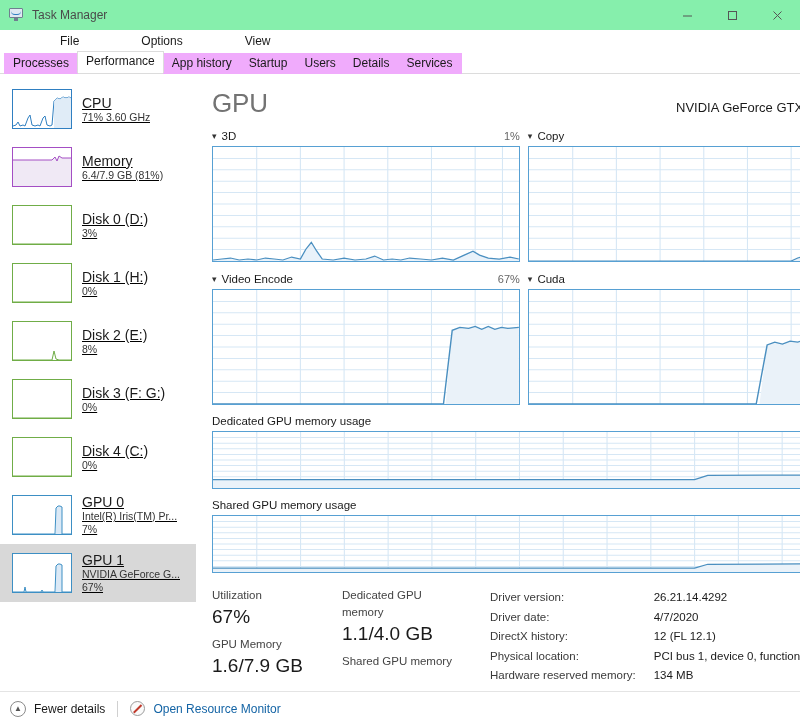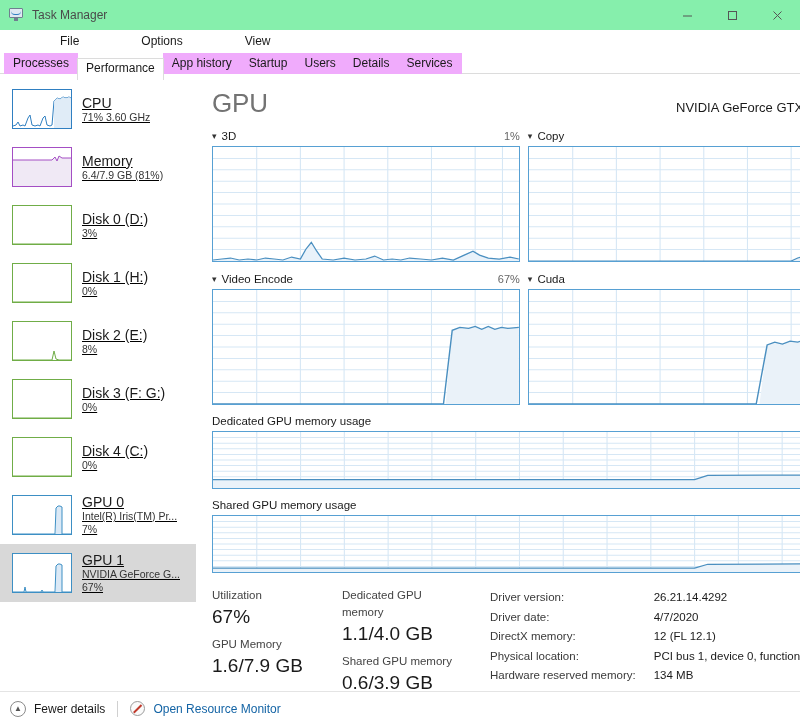--- a/index.html
+++ b/index.html
@@ -50,21 +50,21 @@
     border-bottom: 1px solid #dcdcdc; background: #ffffff;
   }
   .tab {
     font-size: 12px; color: #1a1a1a; padding: 2px 8px 3px 8px;
     border: 1px solid transparent; border-bottom: none;
     background: #f0abfc; margin-right: -1px; position: relative; top: 1px;
     line-height: 15px;
   }
   .tab.active {
     background: #ffffff; border-color: #dcdcdc; font-weight: normal;
-    z-index: 2; top: 7px; padding-bottom: 4px;
+    z-index: 2; top: 0; padding-bottom: 4px;
   }
 
   
   .content { display: flex; height: 625px; }
 
   
   .sidebar {
     width: 196px; flex: 0 0 196px; background: #ffffff;
     padding-top: 6px; overflow: hidden;
   }
@@ -533,35 +533,34 @@
       <div class="stat-col c1">
         <div class="stat-lbl">Utilization</div>
         <div class="stat-val">67%</div>
         <div class="stat-lbl">GPU Memory</div>
         <div class="stat-val">1.6/7.9 GB</div>
       </div>
       <div class="stat-col c2">
         <div class="stat-lbl">Dedicated GPU memory</div>
         <div class="stat-val">1.1/4.0 GB</div>
         <div class="stat-lbl">Shared GPU memory</div>
-        <div class="stat-val">0.6/3.9 GB</div>
       </div>
       <div class="stat-col">
         <table class="info-tbl">
           <tbody>
               <tr>
             <td class="k">Driver version:</td>
             <td class="v">26.21.14.4292</td>
           </tr>
           <tr>
             <td class="k">Driver date:</td>
             <td class="v">4/7/2020</td>
           </tr>
           <tr>
-            <td class="k">DirectX memory:</td>
+            <td class="k">DirectX history:</td>
             <td class="v">12 (FL 12.1)</td>
           </tr>
           <tr>
             <td class="k">Physical location:</td>
             <td class="v">PCI bus 1, device 0, function 0</td>
           </tr>
           <tr>
             <td class="k">Hardware reserved memory:</td>
             <td class="v">134 MB</td>
           </tr>

